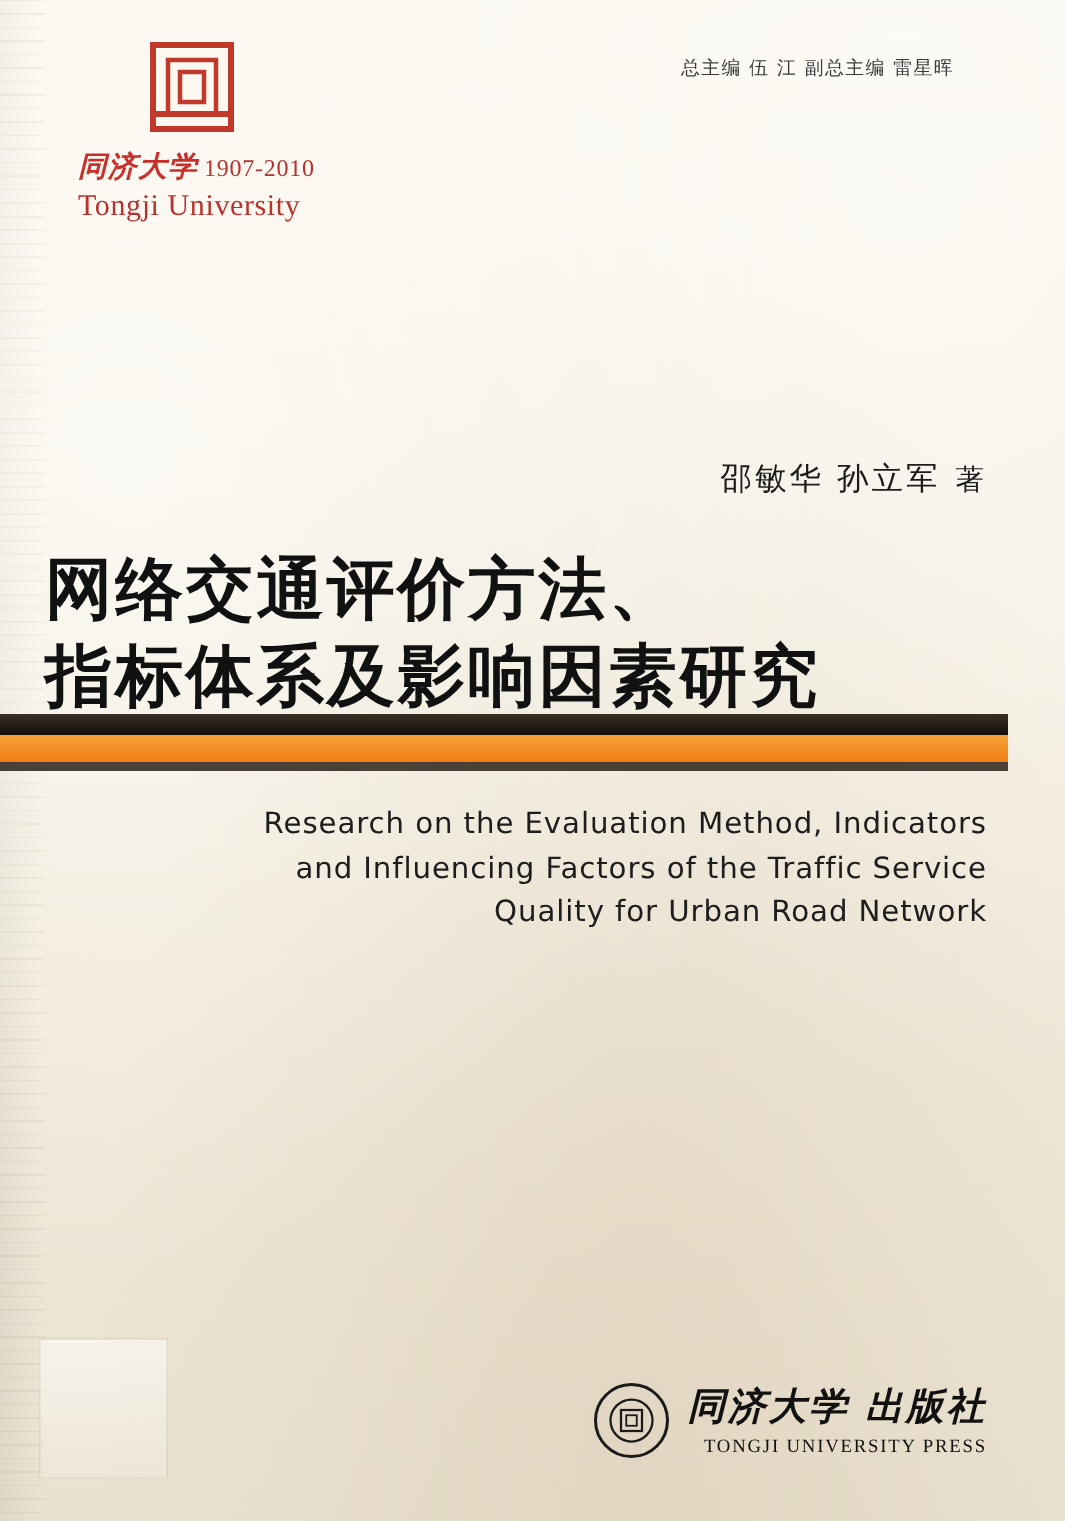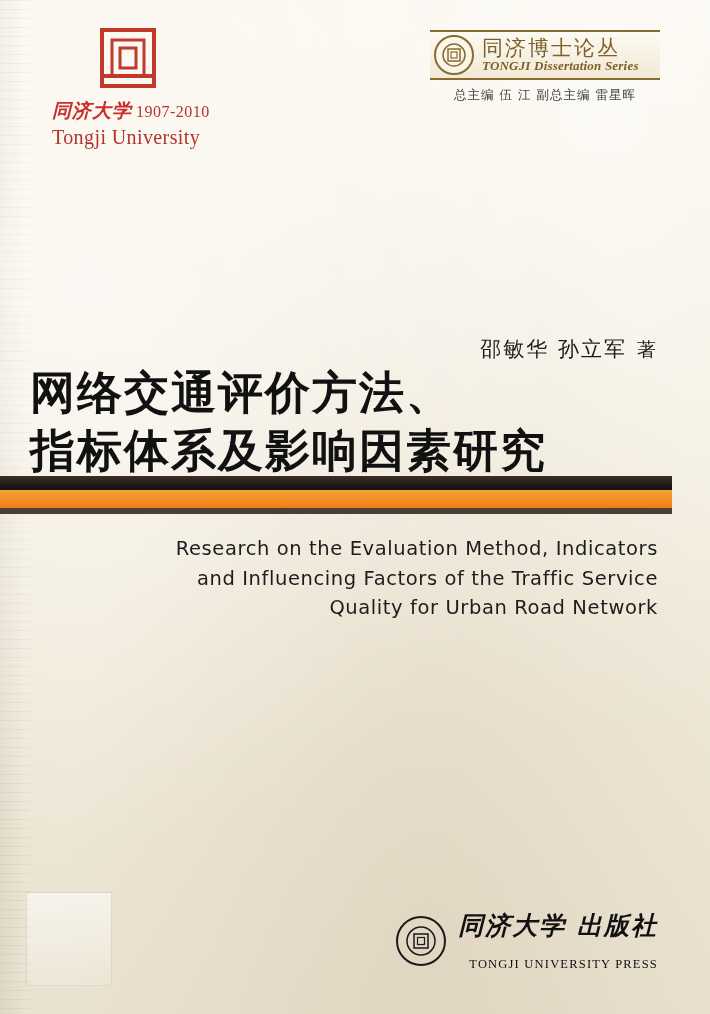--- a/index.html
+++ b/index.html
@@ -136,21 +136,21 @@
     font-size: 12.5px;
     color: #3a3a3a;
     text-align: center;
     letter-spacing: 1px;
   }
 
   
   .authors {
     position: absolute;
     right: 52px;
-    top: 335px;
+    top: 305px;
     font-family: "DejaVu Sans", sans-serif;
     font-size: 21px;
     color: #1b1b1b;
     letter-spacing: 2px;
   }
   .authors .role {
     margin-left: 10px;
     font-size: 19px;
   }
 
@@ -237,21 +237,21 @@
     font-size: 25px;
     color: #111;
     letter-spacing: 2px;
     font-style: italic;
   }
   .pub-en {
     font-family: "Liberation Serif", serif;
     font-size: 12.5px;
     color: #111;
     letter-spacing: 1.2px;
-    margin-top: 15px;
+    margin-top: 3px;
   }
 
   
   .corner-patch {
     position: absolute;
     left: 26px;
     bottom: 28px;
     width: 84px;
     height: 92px;
     background: linear-gradient(180deg, rgba(255,255,255,.55), rgba(255,255,255,.15));
@@ -275,33 +275,20 @@
       </svg>
     </div>
     <div class="uni-name-row">
       <span class="uni-cn">同济大学</span>
       <span class="uni-years">1907-2010</span>
     </div>
     <div class="uni-en">Tongji University</div>
   </div>
 
   <div class="series">
-    <div class="series-band">
-      <div class="series-seal">
-        <svg width="26" height="26" viewBox="0 0 26 26" aria-hidden="true">
-          <circle cx="13" cy="13" r="11" fill="none" stroke="#8a6b2f" stroke-width="1.5"></circle>
-          <rect x="7" y="7" width="12" height="12" fill="none" stroke="#8a6b2f" stroke-width="1.5"></rect>
-          <rect x="10" y="10" width="6" height="6" fill="none" stroke="#8a6b2f" stroke-width="1.2"></rect>
-        </svg>
-      </div>
-      <div>
-        <div class="series-text-cn">同济博士论丛</div>
-        <div class="series-text-en">TONGJI Dissertation Series</div>
-      </div>
-    </div>
     <div class="series-editors">总主编 伍 江  副总主编 雷星晖</div>
   </div>
 
   <div class="authors">
     <span>邵敏华  孙立军</span><span class="role">著</span>
   </div>
 
   <div class="title-cn">
     <div>网络交通评价方法、</div>
     <div>指标体系及影响因素研究</div>

